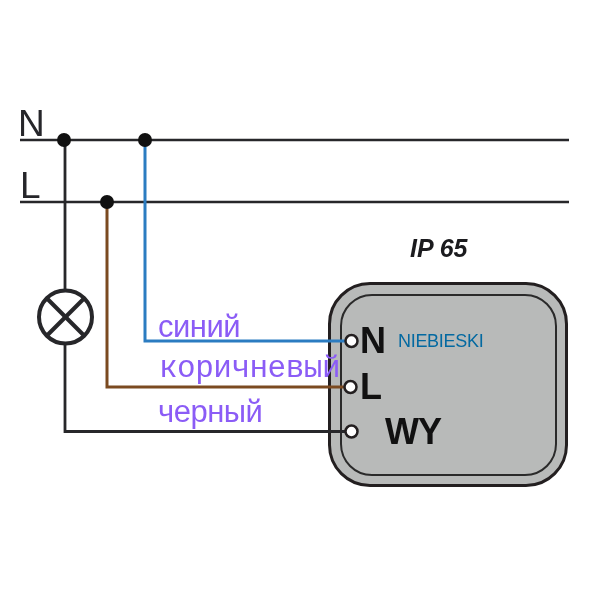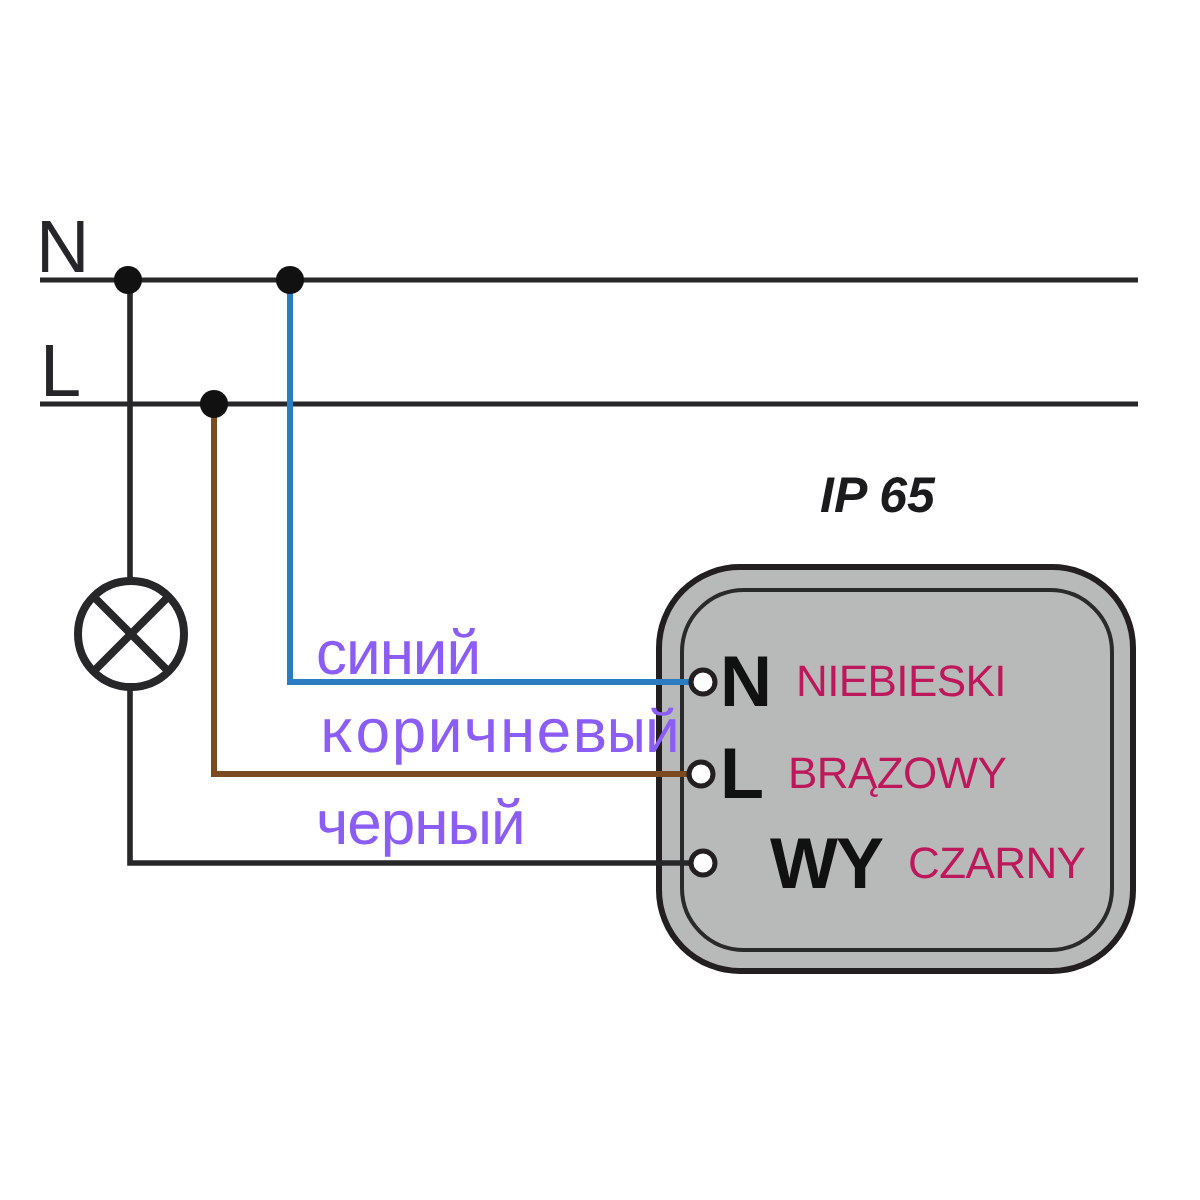--- a/index.html
+++ b/index.html
@@ -70,23 +70,23 @@
   .terminal-row.row-l  { top: 367px; }
   .terminal-row.row-wy { top: 412px; margin-left: 25px; }
   .tletter {
     font-size: 36px;
     font-weight: bold;
     letter-spacing: -1px;
     color: #111111;
     line-height: 1;
   }
   .tword {
-    font-size: 22px;
+    font-size: 18px;
     letter-spacing: -0.3px;
-    color: #be185d;
+    color: #0369a1;
     line-height: 1;
   }
 </style>
 </head>
 <body>
 
 <div class="stage">
 
   <div class="device-box">
     <div class="device-inner"></div>
@@ -128,20 +128,18 @@
   <div class="txt wire-label black">черный</div>
 
   <div class="txt ip-rating">IP 65</div>
 
   <div class="terminal-row row-n">
     <span class="tletter">N</span>
     <span class="tword">NIEBIESKI</span>
   </div>
   <div class="terminal-row row-l">
     <span class="tletter">L</span>
-    <span class="tword">BRĄZOWY</span>
   </div>
   <div class="terminal-row row-wy">
     <span class="tletter">WY</span>
-    <span class="tword">CZARNY</span>
   </div>
 
 </div>
 
 </body></html>

